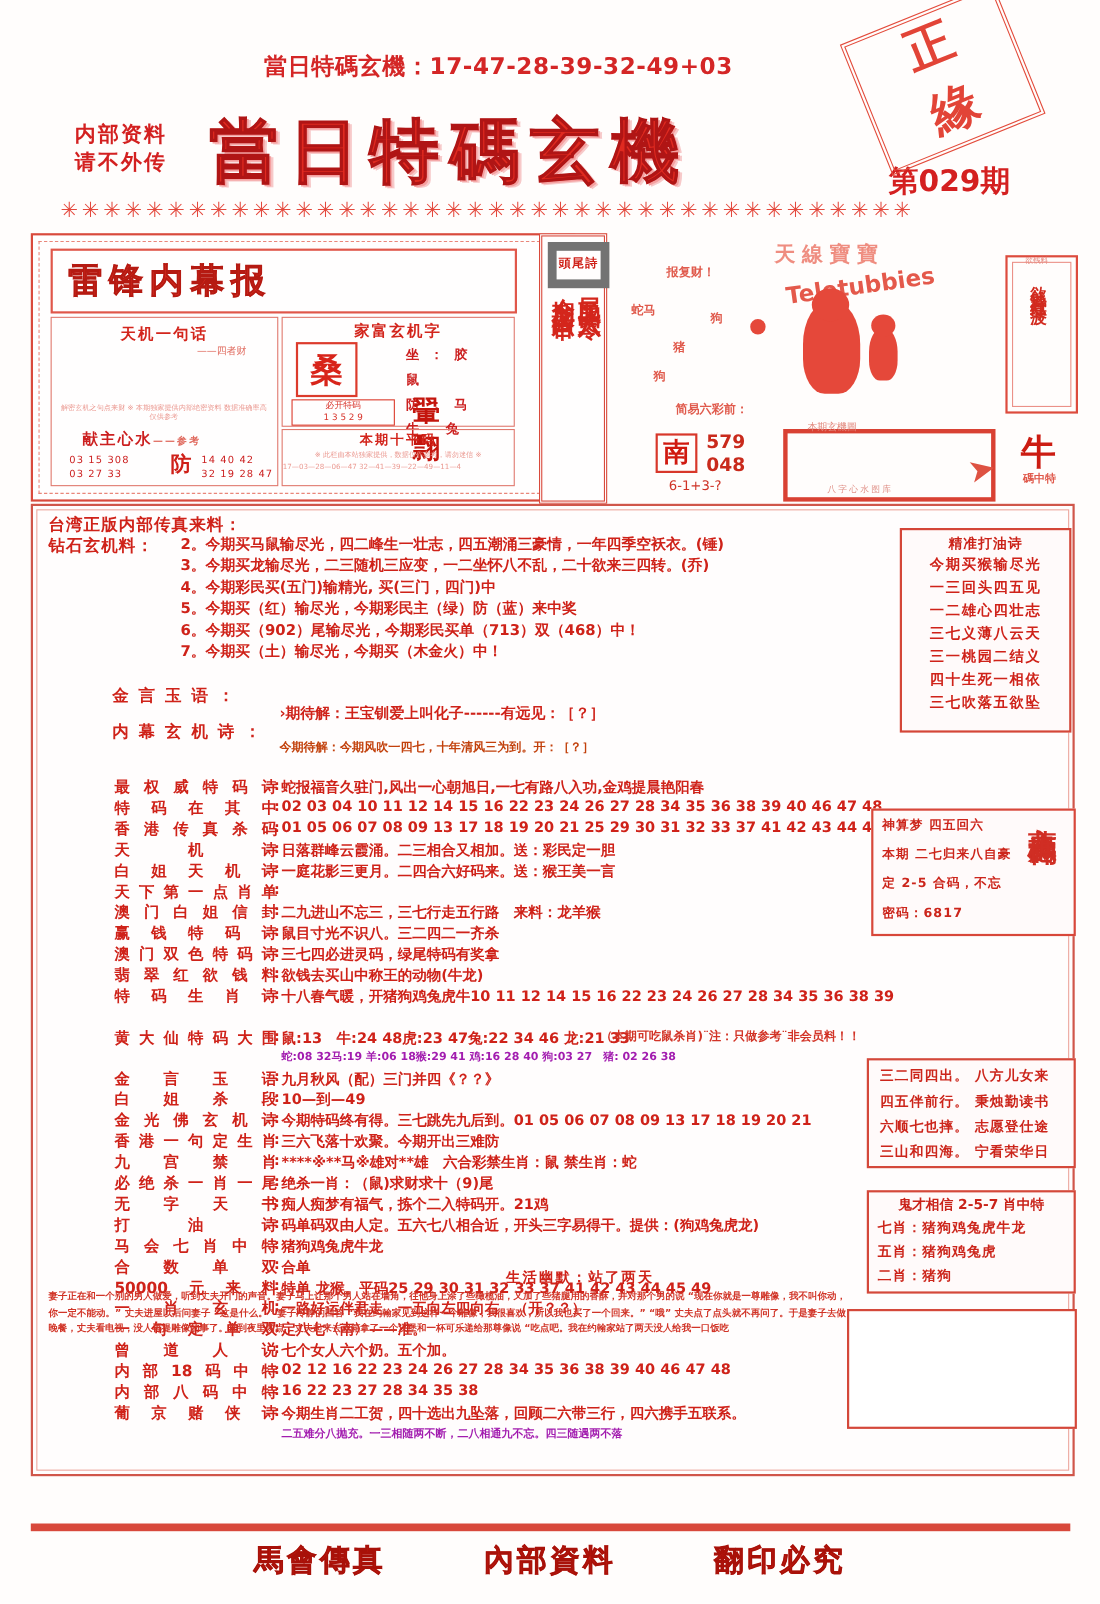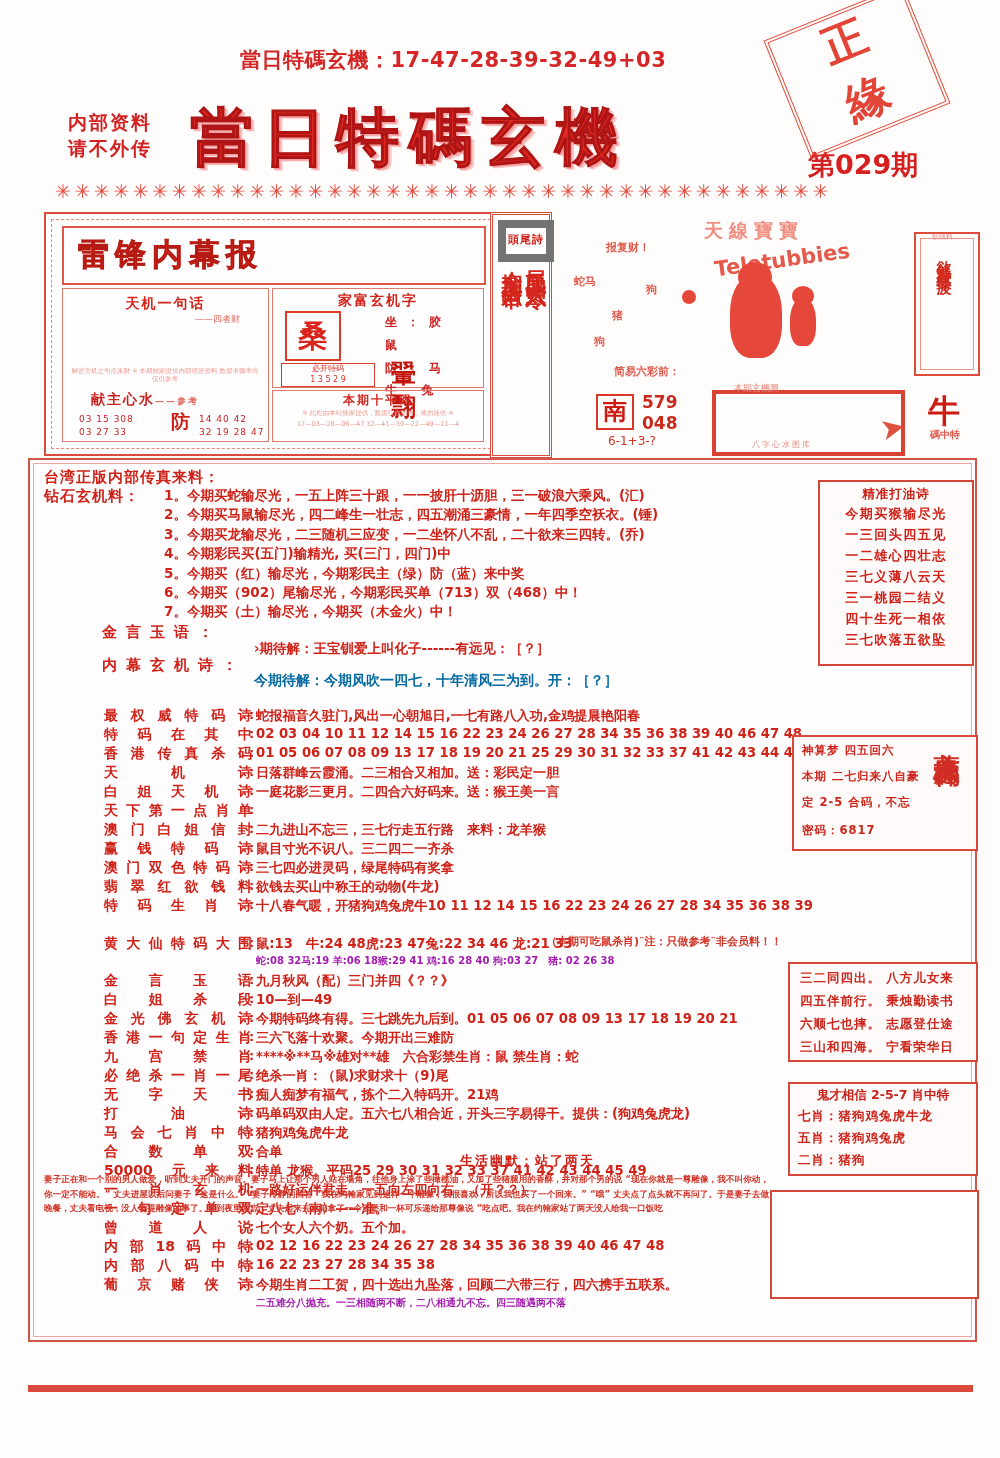--- a/index.html
+++ b/index.html
@@ -26,21 +26,21 @@
              font-weight:bold;color:#e24437;}
   .stamp .ch1{top:2px;}
   .stamp .ch2{top:64px;}
   .starband{position:absolute;left:55px;top:180px;width:900px;height:22px;
             font-size:19px;letter-spacing:3.5px;color:#e4483c;overflow:hidden;
             white-space:nowrap;font-weight:bold;}
 
   
   .toppanel{position:absolute;left:28px;top:212px;width:945px;height:240px;}
   .lb{position:absolute;border:2px solid #d94a3c;background:#fffefe;}
-  .panel-left{left:16px;top:0;width:455px;height:240px;}
+  .panel-left{left:0;top:0;width:455px;height:240px;padding-left:36px;}
   .panel-left .inner{position:absolute;inset:5px;border:1px dashed #e9867a;}
   .leifeng{position:absolute;left:16px;top:12px;width:420px;height:55px;
            border:2px solid #e0574a;}
   .leifeng span{position:absolute;left:14px;top:6px;font-size:31px;font-weight:bold;
                 color:#d92d20;letter-spacing:6px;-webkit-text-stroke:.7px #b51a12;}
   .cellA{position:absolute;left:16px;top:74px;width:205px;height:152px;border:1px solid #e0796e;}
   .cellB{position:absolute;left:226px;top:74px;width:210px;height:98px;border:1px solid #e0796e;}
   .cellC{position:absolute;left:226px;top:176px;width:210px;height:50px;border:1px solid #e0796e;}
   .ttl{font-size:14px;font-weight:bold;color:#d3251c;letter-spacing:2px;text-align:center;}
   .sm{font-size:9px;color:#e06a5e;}
@@ -90,21 +90,21 @@
   .lead2{position:absolute;left:14px;top:27px;font-size:15px;font-weight:bold;letter-spacing:1px;color:#cf2219;}
   .dlist{position:absolute;left:134px;top:26px;font-size:13.5px;font-weight:bold;line-height:19.4px;color:#cf2219;white-space:nowrap;}
 
   .rbox{position:absolute;left:788px;top:20px;width:152px;height:182px;border:2px solid #d44638;background:#fffafa;}
   .rbox .hd{text-align:center;font-size:12.5px;font-weight:bold;margin-top:4px;letter-spacing:1px;color:#cb2218;}
   .rbox .ln{text-align:center;font-size:13px;font-weight:bold;line-height:21px;letter-spacing:1.5px;color:#cf2219;}
 
   .xiehou{position:absolute;left:72px;top:163px;font-size:15px;font-weight:bold;letter-spacing:9px;color:#cf2219;}
   .xiehou-v{position:absolute;left:224px;top:180px;font-size:13.5px;font-weight:bold;color:#cf2219;white-space:nowrap;}
   .neimu{position:absolute;left:72px;top:196px;font-size:15px;font-weight:bold;letter-spacing:9px;color:#cf2219;}
-  .neimu-v{position:absolute;left:224px;top:212px;font-size:14px;font-weight:bold;color:#0369a1;white-space:nowrap;}
+  .neimu-v{position:absolute;left:224px;top:212px;font-size:11px;font-weight:bold;color:#c2410c;white-space:nowrap;}
 
   
   .row{position:absolute;left:14px;width:920px;height:19px;white-space:nowrap;}
   .row .lbl{position:absolute;left:60px;width:148px;font-size:14px;font-weight:bold;
             color:#cf2219;text-align:justify;text-align-last:justify;}
   .row .val{position:absolute;left:212px;font-size:13.2px;font-weight:bold;color:#cf2219;}
   .row .colon{position:absolute;left:205px;font-size:13px;font-weight:bold;color:#cf2219;}
 
   .cont{position:absolute;left:226px;font-size:10px;font-weight:bold;color:#a21caf;white-space:nowrap;}
 
@@ -192,21 +192,21 @@
         <div class="zhu">
           <div><span>坐：</span><span>胶        鼠</span></div>
           <div><span>防：</span><span>马    牛    兔</span></div>
         </div>
         <div class="blotch">翬  翲</div>
       </div>
 
       <div class="cellC">
         <div class="ttl" style="margin-top:1px;font-size:12px">本期十平码</div>
         <div class="tiny" style="text-align:center">※ 此栏由本站独家提供，数据仅作参考，请勿迷信 ※</div>
-        <div class="tiny" style="text-align:center;margin-top:3px">17—03—28—06—47  32—41—39—22—49—11—4</div>
+        <div class="tiny" style="text-align:left;margin-top:3px">17—03—28—06—47  32—41—39—22—49—11—4</div>
       </div>
     </div>
 
     <div class="lb panel-mid"></div>
     <div class="tou">頭尾詩</div>
     <div class="vcol a">今期加倍六合中</div>
     <div class="vcol b">尾取二四六八零</div>
 
     <div class="panel-art">
       <div class="art-lbl" style="left:54px;top:28px">报复财！</div>
@@ -246,21 +246,20 @@
     <div class="niu">牛</div>
     <div class="art-lbl" style="left:902px;top:216px;font-size:10px">碼中特</div>
   </div>
 
   <div class="mainbox">
     <div class="mb-inner"></div>
 
     <div class="lead1">台湾正版内部传真来料：</div>
     <div class="lead2">钻石玄机料：</div>
     <div class="dlist">
-        <div>1。今期买蛇输尽光，一五上阵三十跟，一一披肝十沥胆，三一破浪六乘风。(汇)</div>
         <div>2。今期买马鼠输尽光，四二峰生一壮志，四五潮涌三豪情，一年四季空袄衣。(锤)</div>
         <div>3。今期买龙输尽光，二三随机三应变，一二坐怀八不乱，二十欲来三四转。(乔)</div>
         <div>4。今期彩民买(五门)输精光, 买(三门，四门)中</div>
         <div>5。今期买（红）输尽光，今期彩民主（绿）防（蓝）来中奖</div>
         <div>6。今期买（902）尾输尽光，今期彩民买单（713）双（468）中！</div>
         <div>7。今期买（土）输尽光，今期买（木金火）中！</div>
       </div>
 
     <div class="rbox">
       <div class="hd">精准打油诗</div>
@@ -456,13 +455,18 @@
       <div class="gl" style="top:68px">二肖：猪狗</div>
     </div>
 
     <div class="blankbox"></div>
 
     <div class="shlife">生活幽默：站了两天</div>
     <div class="story">妻子正在和一个别的男人做爱，听到丈夫开门的声音。妻子马上让那个男人站在墙角，往他身上涂了些橄榄油，又加了些猪腿用的香酥，并对那个男的说 “现在你就是一尊雕像，我不叫你动，你一定不能动。” 丈夫进屋以后问妻子 “这是什么。” 妻子冷静的回答 “我在约翰家见到这样一个雕像，我很喜欢，所以我也买了一个回来。” “哦” 丈夫点了点头就不再问了。于是妻子去做晚餐，丈夫看电视，没人再提雕像的事了。直到夜里两点，丈夫起来去冰箱拿了一个汉堡和一杯可乐递给那尊像说 “吃点吧。我在约翰家站了两天没人给我一口饭吃</div>
   </div>
 
   <div class="footbar"></div>
+  <div class="footer">
+    <span>馬會傳真</span>
+    <span>內部資料</span>
+    <span>翻印必究</span>
+  </div>
 </div>
 
 </body></html>

